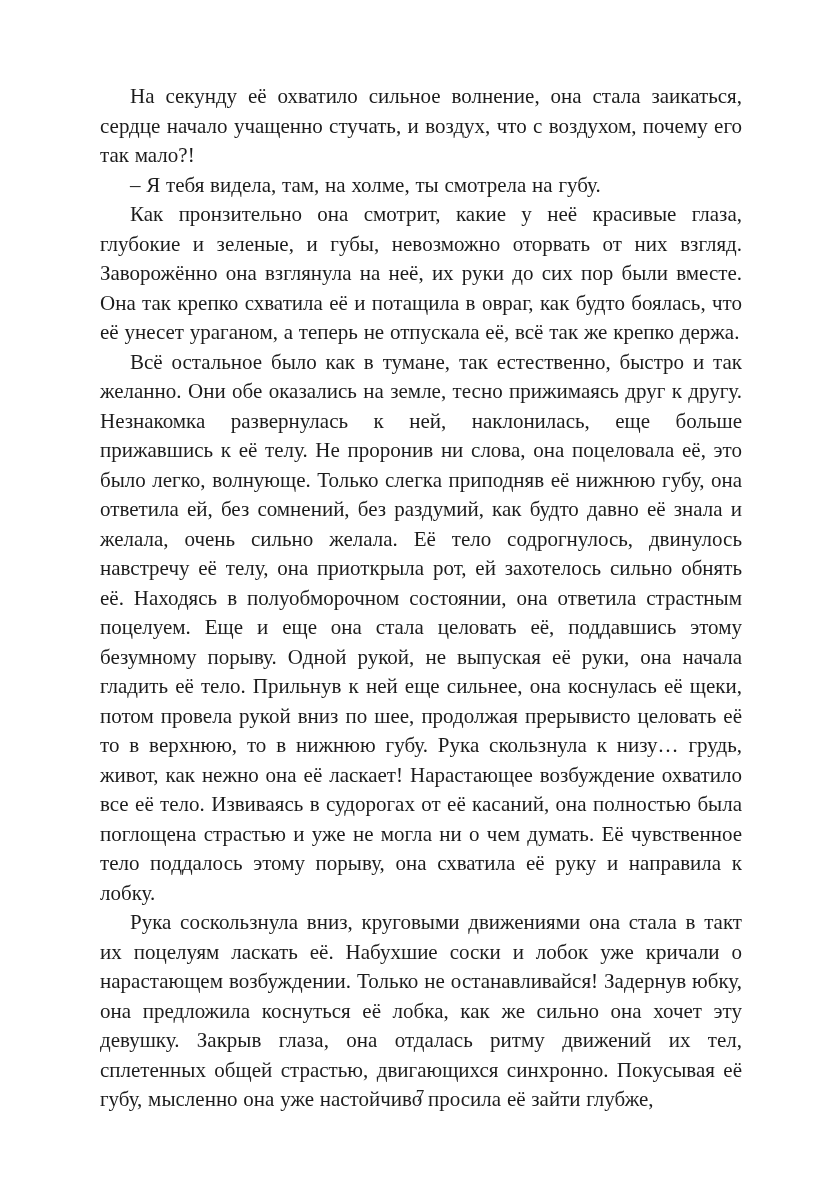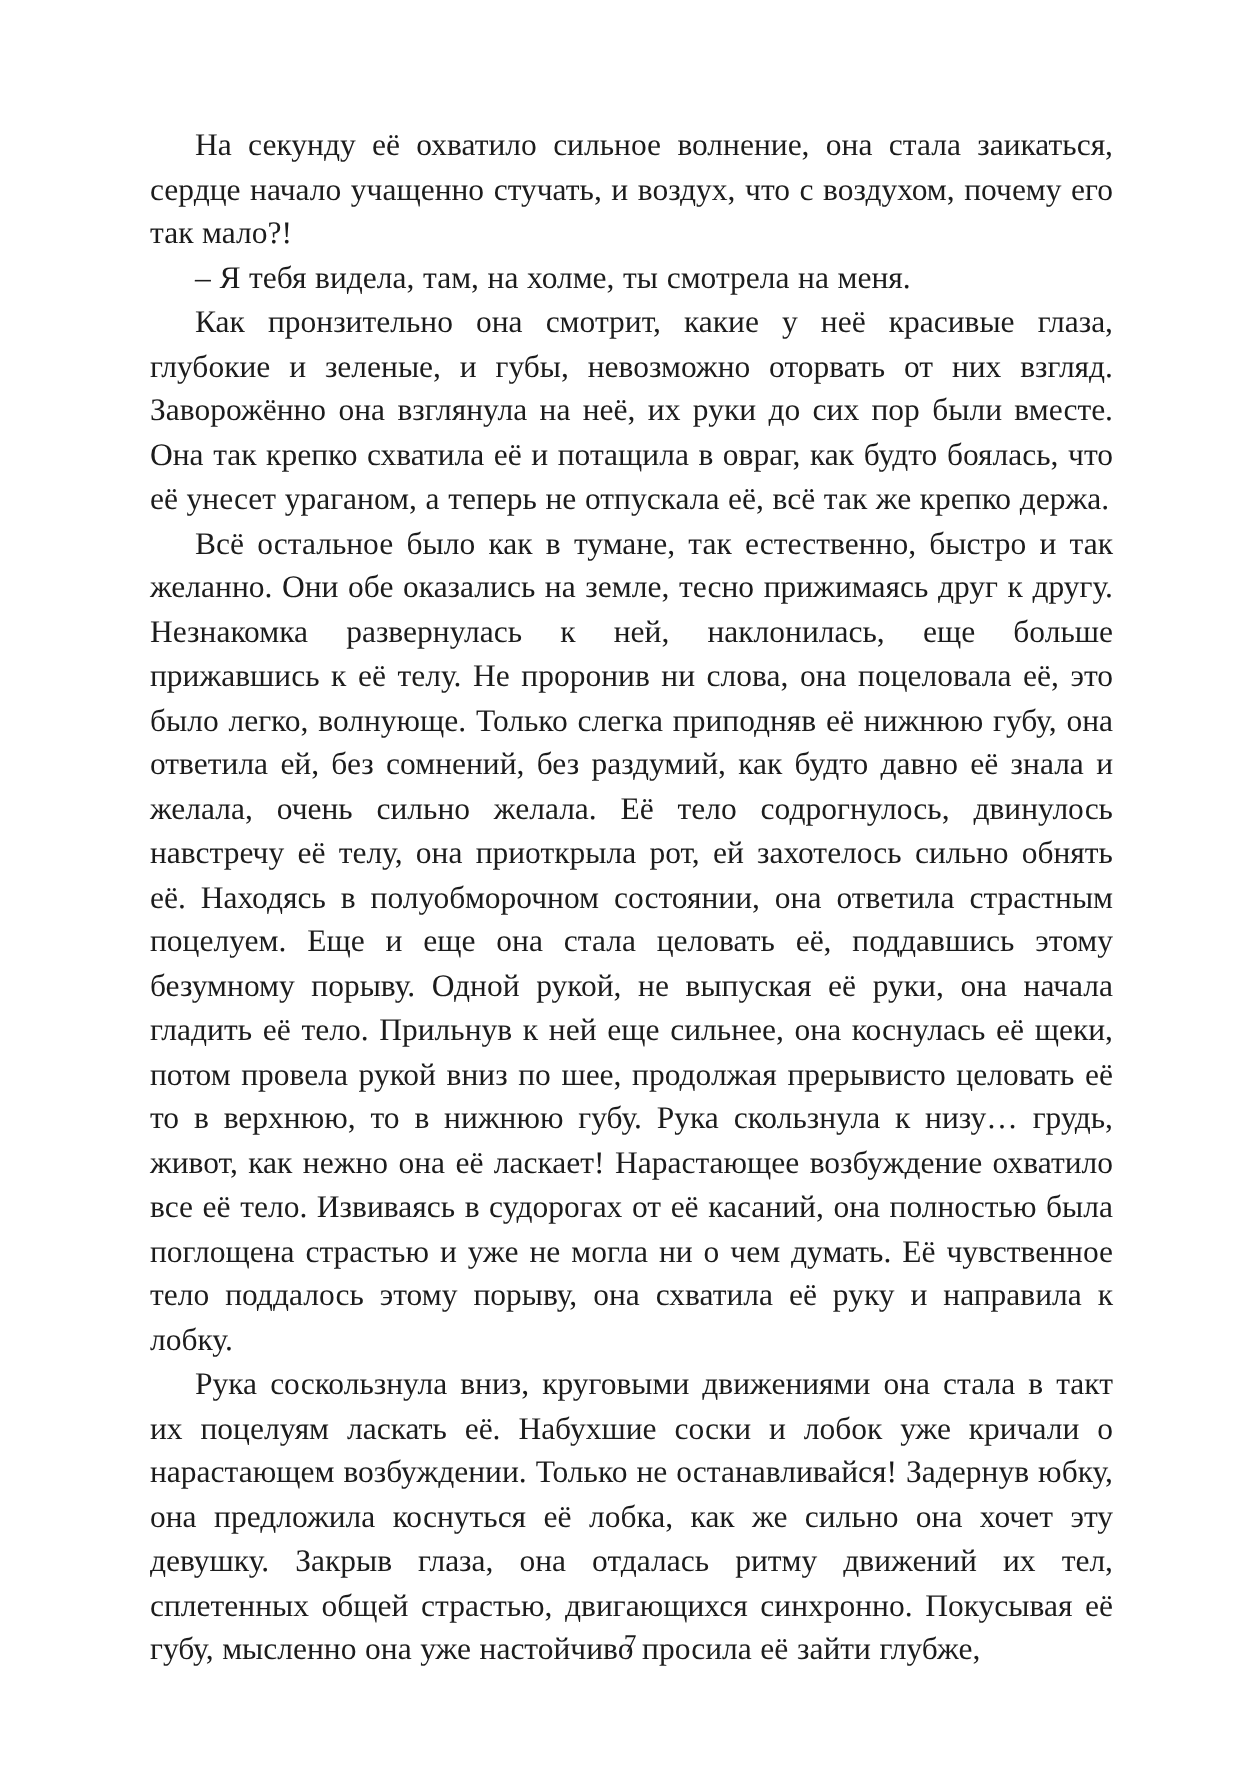--- a/index.html
+++ b/index.html
@@ -45,21 +45,21 @@
     color: #1c1c1c;
   }
 </style>
 </head>
 <body>
 
 <div class="page">
 
   <div class="text-block">
     <p>На секунду её охватило сильное волнение, она стала заикаться, сердце начало учащенно стучать, и воздух, что с воздухом, почему его так мало?!</p>
-    <p>– Я тебя видела, там, на холме, ты смотрела на меня.</p>
+    <p>– Я тебя видела, там, на холме, ты смотрела на губу.</p>
     <p>Как пронзительно она смотрит, какие у неё красивые глаза, глубокие и зеленые, и губы, невозможно оторвать от них взгляд. Заворожённо она взглянула на неё, их руки до сих пор были вместе. Она так крепко схватила её и потащила в овраг, как будто боялась, что её унесет ураганом, а теперь не отпускала её, всё так же крепко держа.</p>
     <p>Всё остальное было как в тумане, так естественно, быстро и так желанно. Они обе оказались на земле, тесно прижимаясь друг к другу. Незнакомка развернулась к ней, наклонилась, еще больше прижавшись к её телу. Не проронив ни слова, она поцеловала её, это было легко, волнующе. Только слегка приподняв её нижнюю губу, она ответила ей, без сомнений, без раздумий, как будто давно её знала и желала, очень сильно желала. Её тело содрогнулось, двинулось навстречу её телу, она приоткрыла рот, ей захотелось сильно обнять её. Находясь в полуобморочном состоянии, она ответила страстным поцелуем. Еще и еще она стала целовать её, поддавшись этому безумному порыву. Одной рукой, не выпуская её руки, она начала гладить её тело. Прильнув к ней еще сильнее, она коснулась её щеки, потом провела рукой вниз по шее, продолжая прерывисто целовать её то в верхнюю, то в нижнюю губу. Рука скользнула к низу… грудь, живот, как нежно она её ласкает! Нарастающее возбуждение охватило все её тело. Извиваясь в судорогах от её касаний, она полностью была поглощена страстью и уже не могла ни о чем думать. Её чувственное тело поддалось этому порыву, она схватила её руку и направила к лобку.</p>
     <p>Рука соскользнула вниз, круговыми движениями она стала в такт их поцелуям ласкать её. Набухшие соски и лобок уже кричали о нарастающем возбуждении. Только не останавливайся! Задернув юбку, она предложила коснуться её лобка, как же сильно она хочет эту девушку. Закрыв глаза, она отдалась ритму движений их тел, сплетенных общей страстью, двигающихся синхронно. Покусывая её губу, мысленно она уже настойчиво просила её зайти глубже,</p>
   </div>
 
   <div class="page-number">7</div>
 
 </div>
 
 </body></html>

